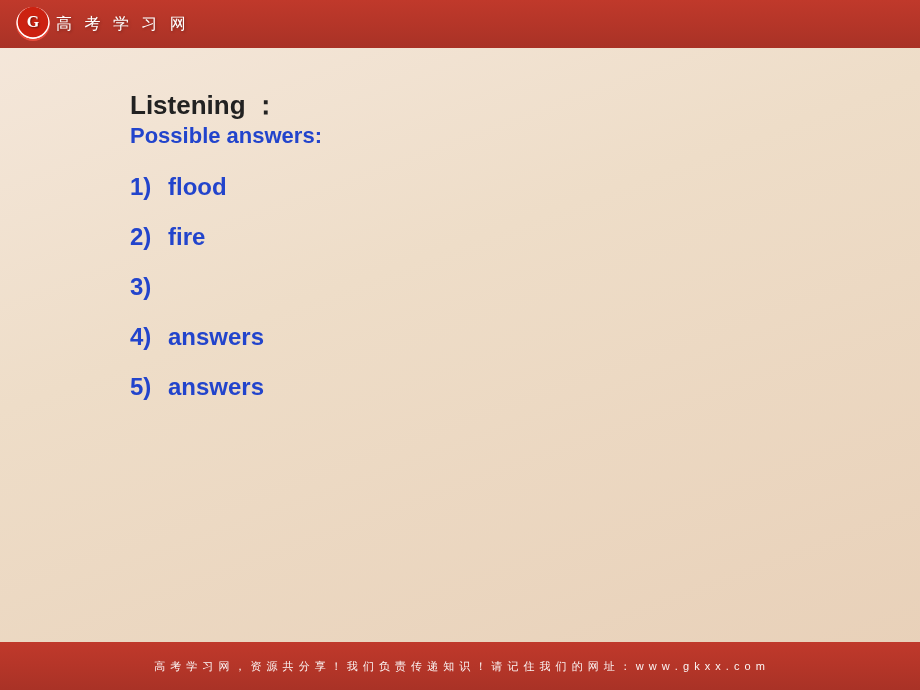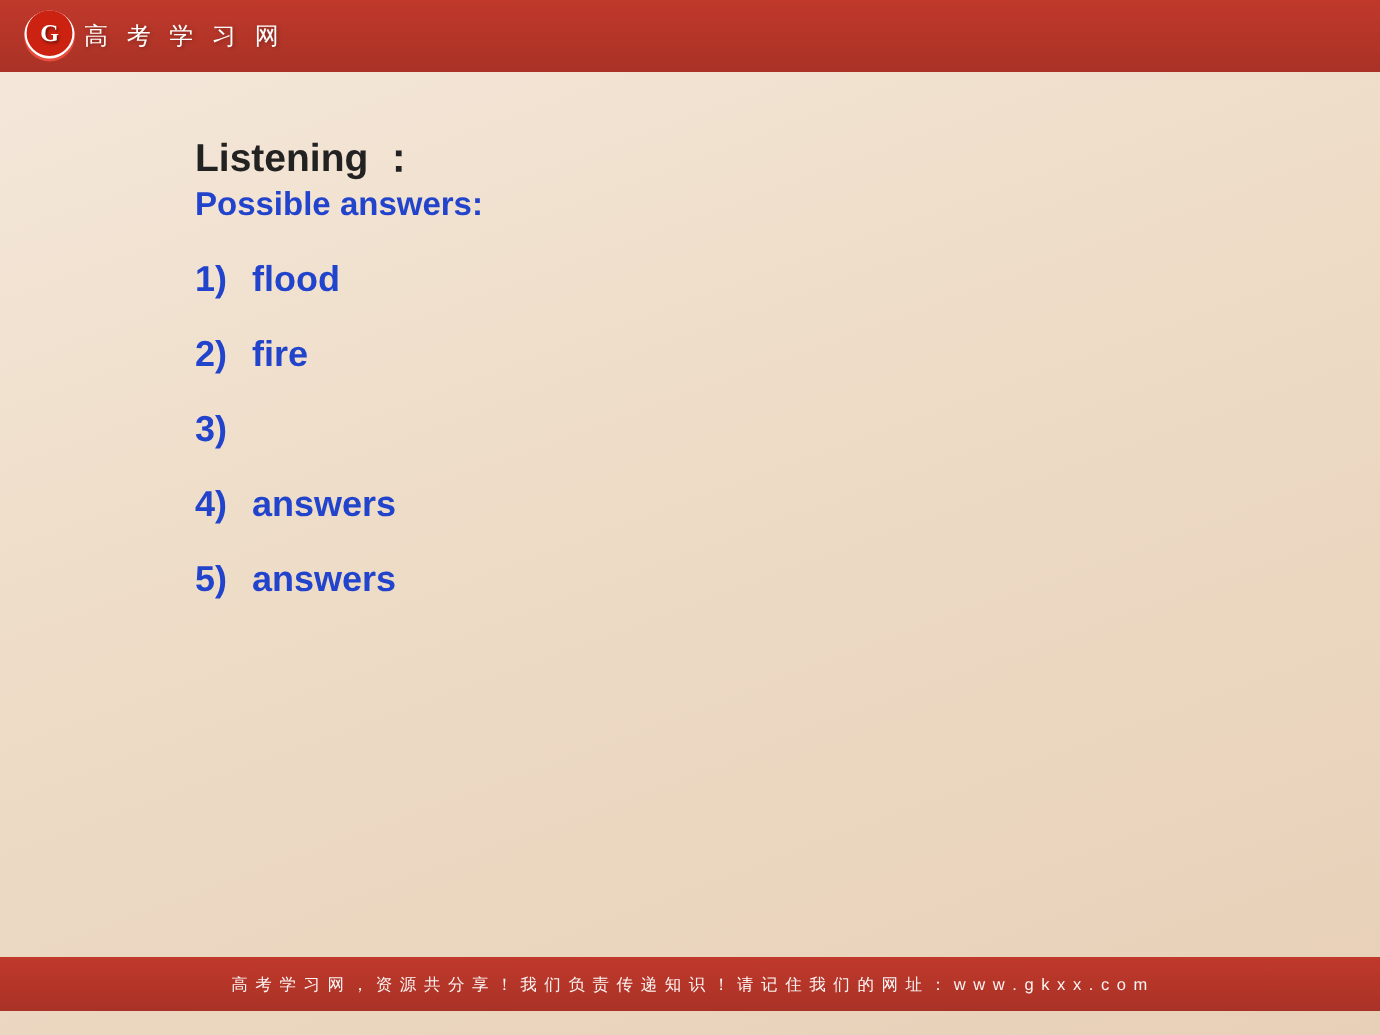--- a/index.html
+++ b/index.html
@@ -84,23 +84,23 @@
       color: #fff;
       font-size: 14px;
       letter-spacing: 2px;
       font-style: italic;
       opacity: 0.9;
     }
 
     
     .footer {
       position: absolute;
-      bottom: 16px;
+      bottom: 0;
       width: 100%;
-      height: 36px;
+      height: 48px;
       background: linear-gradient(180deg, #c0392b 0%, #a93226 100%);
       display: flex;
       align-items: center;
       justify-content: center;
       padding: 0 16px;
     }
 
     .footer-text {
       color: #fff;
       font-size: 11px;

